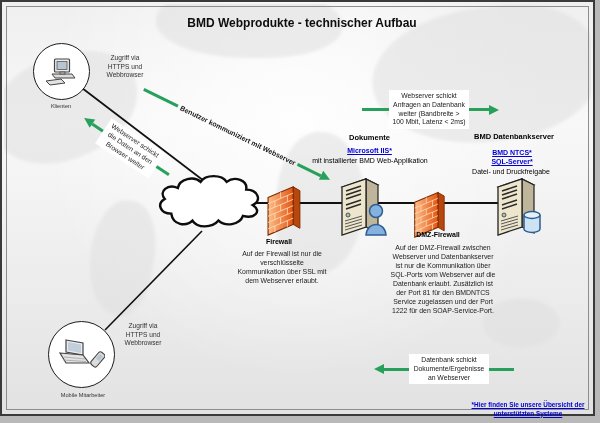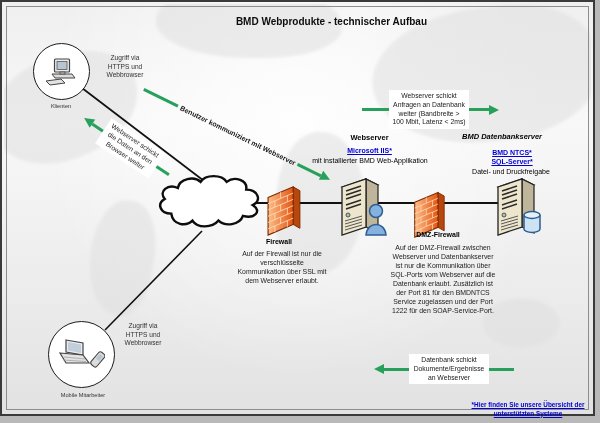--- a/index.html
+++ b/index.html
@@ -19,21 +19,21 @@
   .map-layer div { position:absolute; background:#e0e0e0; opacity:.55; filter:blur(1.5px); }
   .m1 { left:-14px; top:52px; width:150px; height:104px; border-radius:55% 40% 60% 45%; transform:rotate(-14deg); }
   .m2 { left:86px; top:196px; width:64px; height:116px; border-radius:50% 50% 45% 60%; transform:rotate(9deg); }
   .m3 { left:272px; top:128px; width:88px; height:142px; border-radius:48% 55% 52% 45%; transform:rotate(4deg); }
   .m4 { left:368px; top:4px;  width:226px; height:134px; border-radius:55% 45% 50% 58%; transform:rotate(-7deg); }
   .m5 { left:478px; top:294px; width:78px; height:50px; border-radius:50%; }
   .m6 { left:152px; top:-18px; width:186px; height:72px; border-radius:50% 60% 45% 55%; }
 
   .title {
     position:absolute; left:175px; top:13px; width:250px; z-index:3;
-    font-size:10px; font-weight:bold; color:#0d0d0d; text-align:right; line-height:1.35;
+    font-size:12px; font-weight:bold; color:#0d0d0d; text-align:center; line-height:1.35;
   }
 
   svg.lines { position:absolute; left:0; top:0; width:600px; height:423px; z-index:1; pointer-events:none; }
 
   .circle-node {
     position:absolute; border:1.6px solid #1c1c1c; border-radius:50%; background:#fff;
     display:flex; align-items:center; justify-content:center; z-index:3;
   }
   #client-circle { left:31px; top:41px; width:57px; height:57px; }
   #mobile-circle { left:46px; top:319px; width:67px; height:67px; }
@@ -61,21 +61,21 @@
   #dbserver-svg { left:488px; top:169px; width:54px; height:66px; }
 
   #fw-label  { left:247px; top:236px; width:60px; font-size:7px; font-weight:bold; }
   #fw-note   { left:234px; top:248px; width:92px; }
   #dmz-label { left:398px; top:229px; width:76px; font-size:7px; font-weight:bold; }
   #dmz-note  { left:388px; top:242px; width:106px; }
 
   #webserver-label { left:325px; top:131px; width:85px; }
   #ms-iis-link     { left:325px; top:145px; width:85px; }
   #webserver-sub   { left:258px; top:155px; width:220px; font-size:7px; }
-  #db-label  { left:440px; top:130px; width:120px;font-style:italic; }
+  #db-label  { left:452px; top:130px; width:120px; }
   #db-link1  { left:470px; top:147px; width:80px; }
   #db-link2  { left:470px; top:156px; width:80px; }
   #db-sub    { left:459px; top:166px; width:100px; font-size:7px; }
 
   .flow { position:absolute; display:flex; align-items:center; z-index:2; }
   .seg  { height:3px; background:#27a05b; flex:0 0 auto; }
   .head-r { width:0; height:0; border-left:10px solid #27a05b; border-top:5.5px solid transparent; border-bottom:5.5px solid transparent; flex:0 0 auto; }
   .head-l { width:0; height:0; border-right:10px solid #27a05b; border-top:5.5px solid transparent; border-bottom:5.5px solid transparent; flex:0 0 auto; }
   .flow-text { font-size:7px; font-weight:bold; color:#111; white-space:nowrap; padding:0 3px; }
   .flow-box { background:#fff; text-align:center; font-size:6.8px; line-height:1.3; padding:2px 3px; color:#1a1a1a; }
@@ -224,21 +224,21 @@
       <line x1="11" y1="50" x2="28" y2="45"></line>
         <line x1="11" y1="53" x2="28" y2="48"></line>
       <line x1="11" y1="56" x2="28" y2="51"></line>
         <line x1="11" y1="59" x2="28" y2="54"></line>
     </g>
     <g>
       <circle cx="42" cy="40" r="6.5" fill="#85b1de" stroke="#2d5e92" stroke-width="1.5"></circle>
       <path d="M32,64 C33,50 51,50 52,64 Z" fill="#85b1de" stroke="#2d5e92" stroke-width="1.5"></path>
     </g>
   </svg>
-  <div class="lbl node-title" id="webserver-label">Webserver</div>
+  <div class="lbl node-title" id="webserver-label">Dokumente</div>
   <div class="lbl bluelink" id="ms-iis-link">Microsoft IIS*</div>
   <div class="lbl" id="webserver-sub">mit installierter BMD Web-Applikation</div>
 
   <svg class="icon-abs" id="dbserver-svg" viewBox="0 0 54 66">
     <polygon points="8,16 32,8 44,14 20,22" fill="#f8f3e3" stroke="#222" stroke-width="1.2"></polygon>
     <polygon points="32,8 44,14 44,62 32,56" fill="#bfb59a" stroke="#222" stroke-width="1.2"></polygon>
     <polygon points="8,16 32,8 32,56 8,64" fill="#ede5cc" stroke="#222" stroke-width="1.3"></polygon>
     <g stroke="#2a2a2a" stroke-width="1.6">
       <line x1="12" y1="20" x2="27" y2="15"></line>
         <line x1="12" y1="24" x2="27" y2="19"></line>

